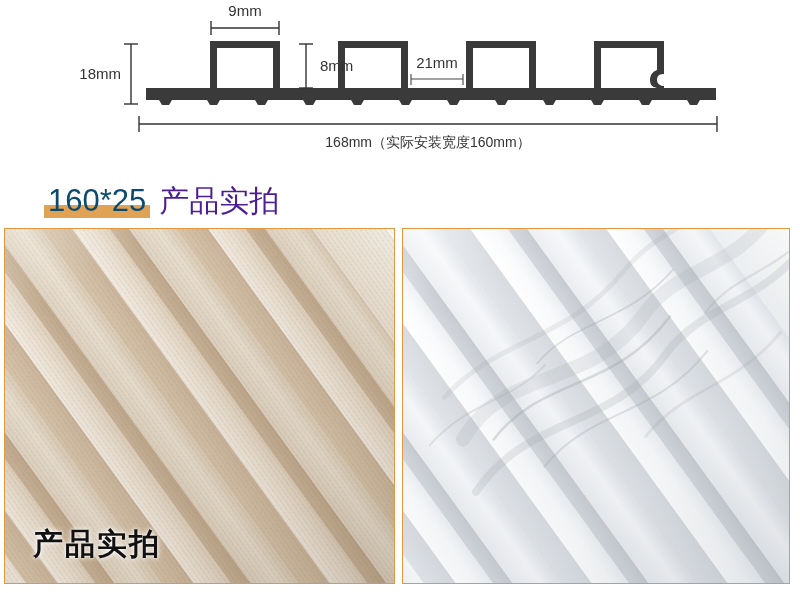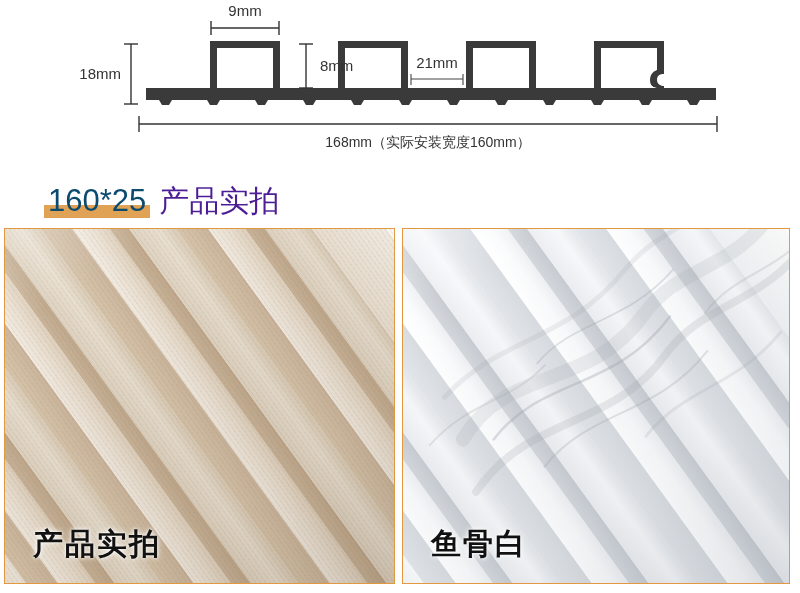--- a/index.html
+++ b/index.html
@@ -377,17 +377,16 @@
       <div style="position:absolute;left:0;top:0;width:100%;height:100%;pointer-events:none;
                   background:radial-gradient(135% 115% at 52% 46%, rgba(255,255,255,0) 58%, rgba(255,255,255,.55) 78%, #ffffff 96%);"></div>
 
       <div>
         
         
         
         
       </div>
 
-      <div class="photo-caption">鱼骨白</div>
     </div>
   </div>
 
 </div>
 
 </body></html>

